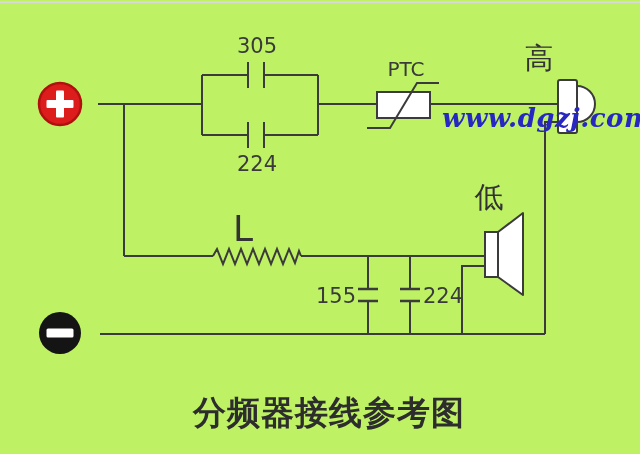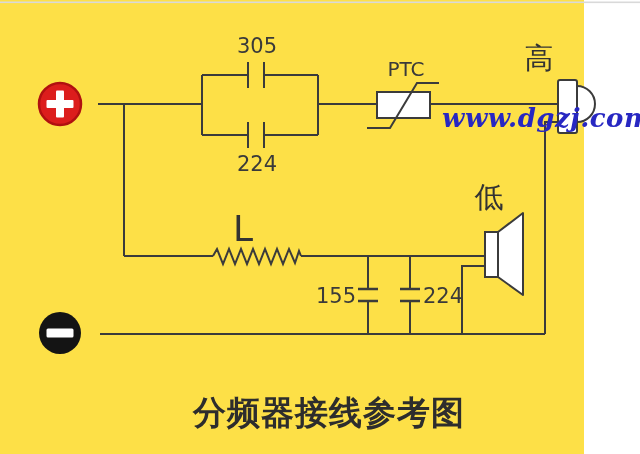--- a/index.html
+++ b/index.html
@@ -6,23 +6,23 @@
     margin: 0;
     padding: 0;
     background: #ffffff;
     width: 640px;
     height: 454px;
     overflow: hidden;
     font-family: "DejaVu Sans", sans-serif;
   }
   .stage {
     position: relative;
-    width: 584px;
+    width: 640px;
     height: 454px;
-    background: #fde047;
+    background: #bef264;
     text-align: right;
   }
   svg text {
     user-select: none;
   }
   .num-label {
     font-family: "DejaVu Sans", "Liberation Sans", sans-serif;
     font-size: 21px;
     fill: #3a3a3a;
   }

